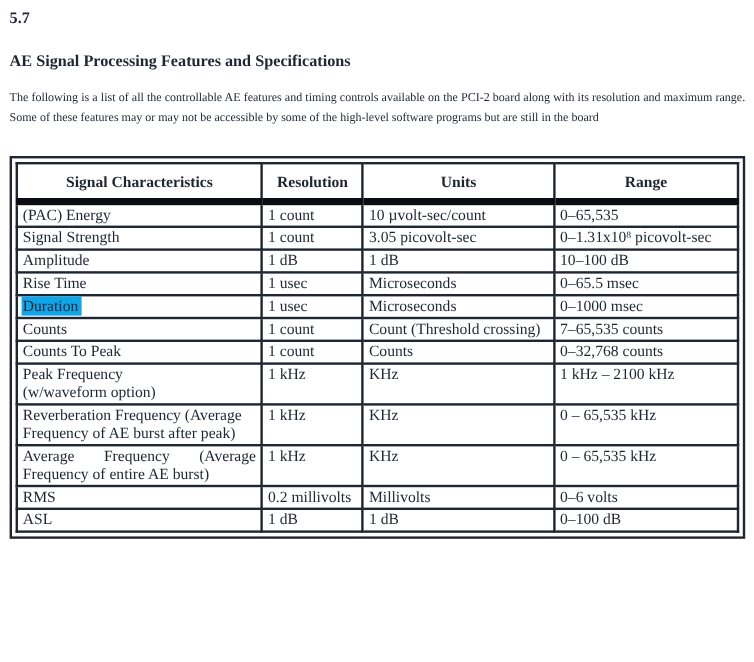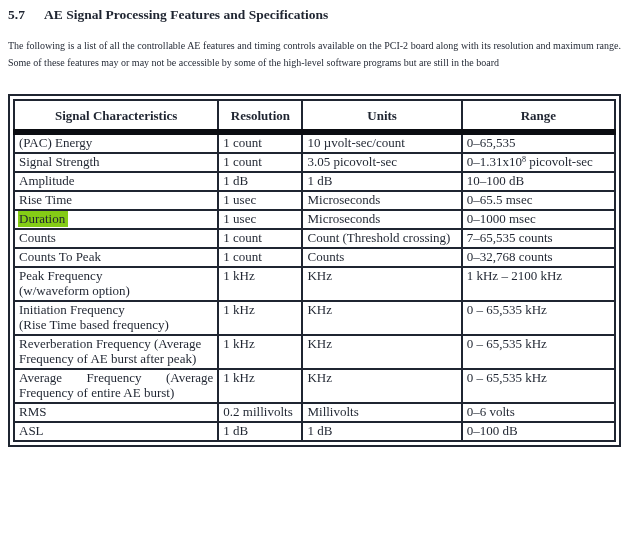--- a/index.html
+++ b/index.html
@@ -18,20 +18,21 @@
     box-sizing: border-box;
     width: 628px;
     height: 552px;
     padding: 7px 7px 0 8px;
   }
   .heading {
     display: flex;
     font-weight: bold;
     font-size: 13.5px;
     line-height: 16px;
+    flex-direction: column;
   }
   .heading .hnum { width: 36px; flex: 0 0 36px; }
   .intro {
     margin: 14px 0 0 0;
     font-size: 10px;
     line-height: 17px;
     text-align: justify;
   }
   .tframe {
     margin-top: 23px;
@@ -58,21 +59,21 @@
     line-height: 15px;
   }
   table.spec td .ln { white-space: nowrap; }
   table.spec td .ln.jl {
     white-space: normal;
     text-align: justify;
     text-align-last: justify;
   }
   tr.tall td { height: 32px; }
   .hl {
-    background: #84cc16;
+    background: #0ea5e9;
     padding: 0 3px 1px 1px;
     margin-left: -1px;
   }
   sup {
     font-size: 0.62em;
     line-height: 0;
     vertical-align: baseline;
     position: relative;
     top: -0.5em;
   }
@@ -214,35 +215,20 @@
             </td>
             <td>
               <div class="ln">KHz</div>
             </td>
             <td>
               <div class="ln">1 kHz – 2100 kHz</div>
             </td>
           </tr>
           <tr>
             <td>
-              <div class="ln">Initiation Frequency</div>
-              <div class="ln">(Rise Time based frequency)</div>
-            </td>
-            <td>
-              <div class="ln">1 kHz</div>
-            </td>
-            <td>
-              <div class="ln">KHz</div>
-            </td>
-            <td>
-              <div class="ln">0 – 65,535 kHz</div>
-            </td>
-          </tr>
-          <tr>
-            <td>
               <div class="ln">Reverberation Frequency (Average</div>
               <div class="ln">Frequency of AE burst after peak)</div>
             </td>
             <td>
               <div class="ln">1 kHz</div>
             </td>
             <td>
               <div class="ln">KHz</div>
             </td>
             <td>

